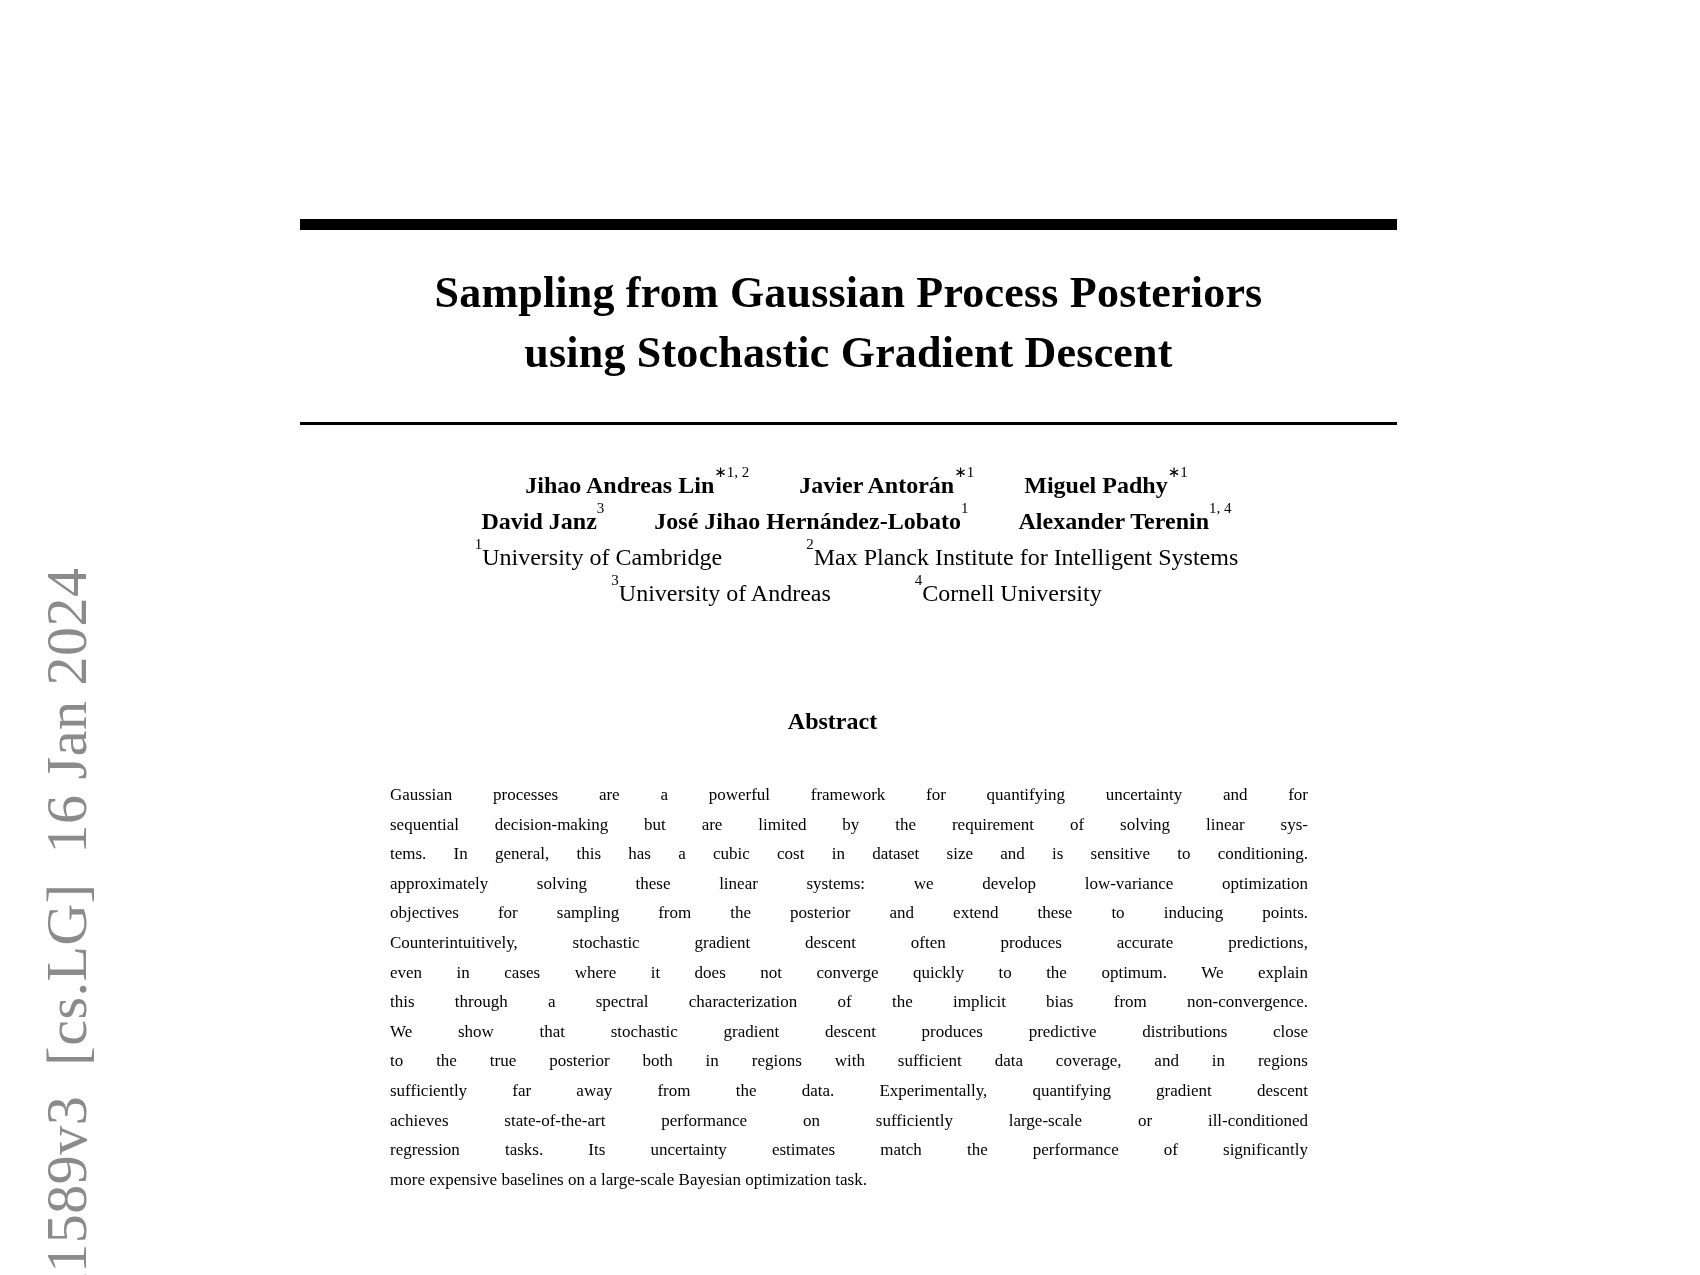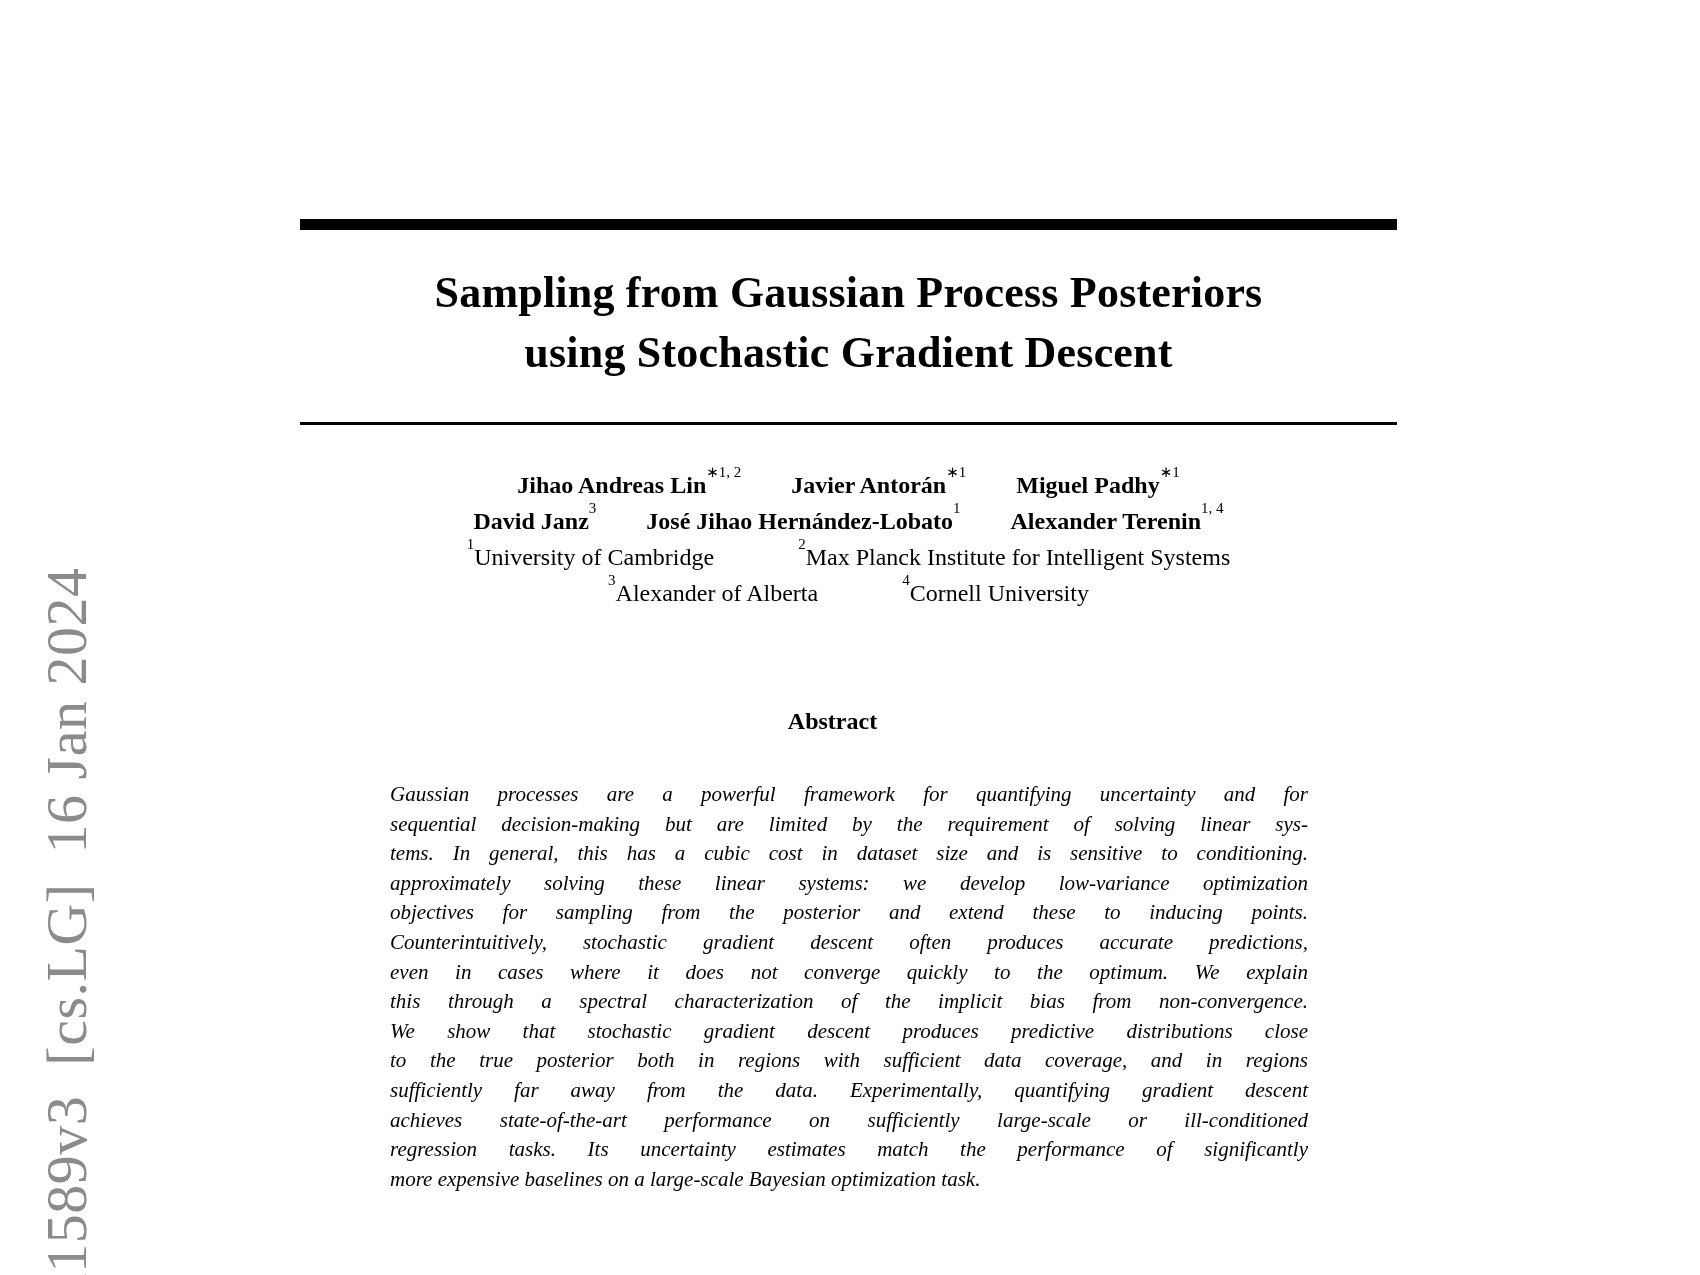--- a/index.html
+++ b/index.html
@@ -51,21 +51,21 @@
     width: 1097px;
     text-align: center;
     font-size: 44px;
     line-height: 60px;
     font-weight: bold;
     letter-spacing: 0.2px;
   }
 
   .authors-block {
     position: absolute;
-    left: 250px;
+    left: 258px;
     top: 464px;
     width: 1197px;
     font-size: 24px;
     line-height: 30px;
   }
   .authors-row {
     display: flex;
     justify-content: center;
     gap: 50px;
     white-space: nowrap;
@@ -94,23 +94,22 @@
     font-size: 24px;
     line-height: 36px;
     font-weight: bold;
   }
 
   .abstract-body {
     position: absolute;
     left: 390px;
     top: 780px;
     width: 918px;
-    font-size: 21px;
+    font-size: 17px;
     line-height: 29.6px;
-    font-style: italic;
   }
   .abs-line {
     text-align: justify;
     text-align-last: justify;
     white-space: normal;
   }
   .abs-line.last {
     text-align-last: left;
   }
 </style>
@@ -139,21 +138,21 @@
     <div class="authors-row">
       <span class="author"><span class="author-name">David Janz</span><sup class="sup">3</sup></span>
       <span class="author"><span class="author-name">José Jihao Hernández-Lobato</span><sup class="sup">1</sup></span>
       <span class="author"><span class="author-name">Alexander Terenin</span><sup class="sup">1, 4</sup></span>
     </div>
     <div class="affil-row">
       <span class="affil"><sup class="sup">1</sup><span>University of Cambridge</span></span>
       <span class="affil"><sup class="sup">2</sup><span>Max Planck Institute for Intelligent Systems</span></span>
     </div>
     <div class="affil-row">
-      <span class="affil"><sup class="sup">3</sup><span>Alexander of Alberta</span></span>
+      <span class="affil"><sup class="sup">3</sup><span>University of Andreas</span></span>
       <span class="affil"><sup class="sup">4</sup><span>Cornell University</span></span>
     </div>
   </div>
 
   <div class="abstract-heading">Abstract</div>
 
   <div class="abstract-body">
     <div class="abs-line">Gaussian processes are a powerful framework for quantifying uncertainty and for</div>
     <div class="abs-line">sequential decision-making but are limited by the requirement of solving linear sys-</div>
     <div class="abs-line">tems. In general, this has a cubic cost in dataset size and is sensitive to conditioning.</div>

